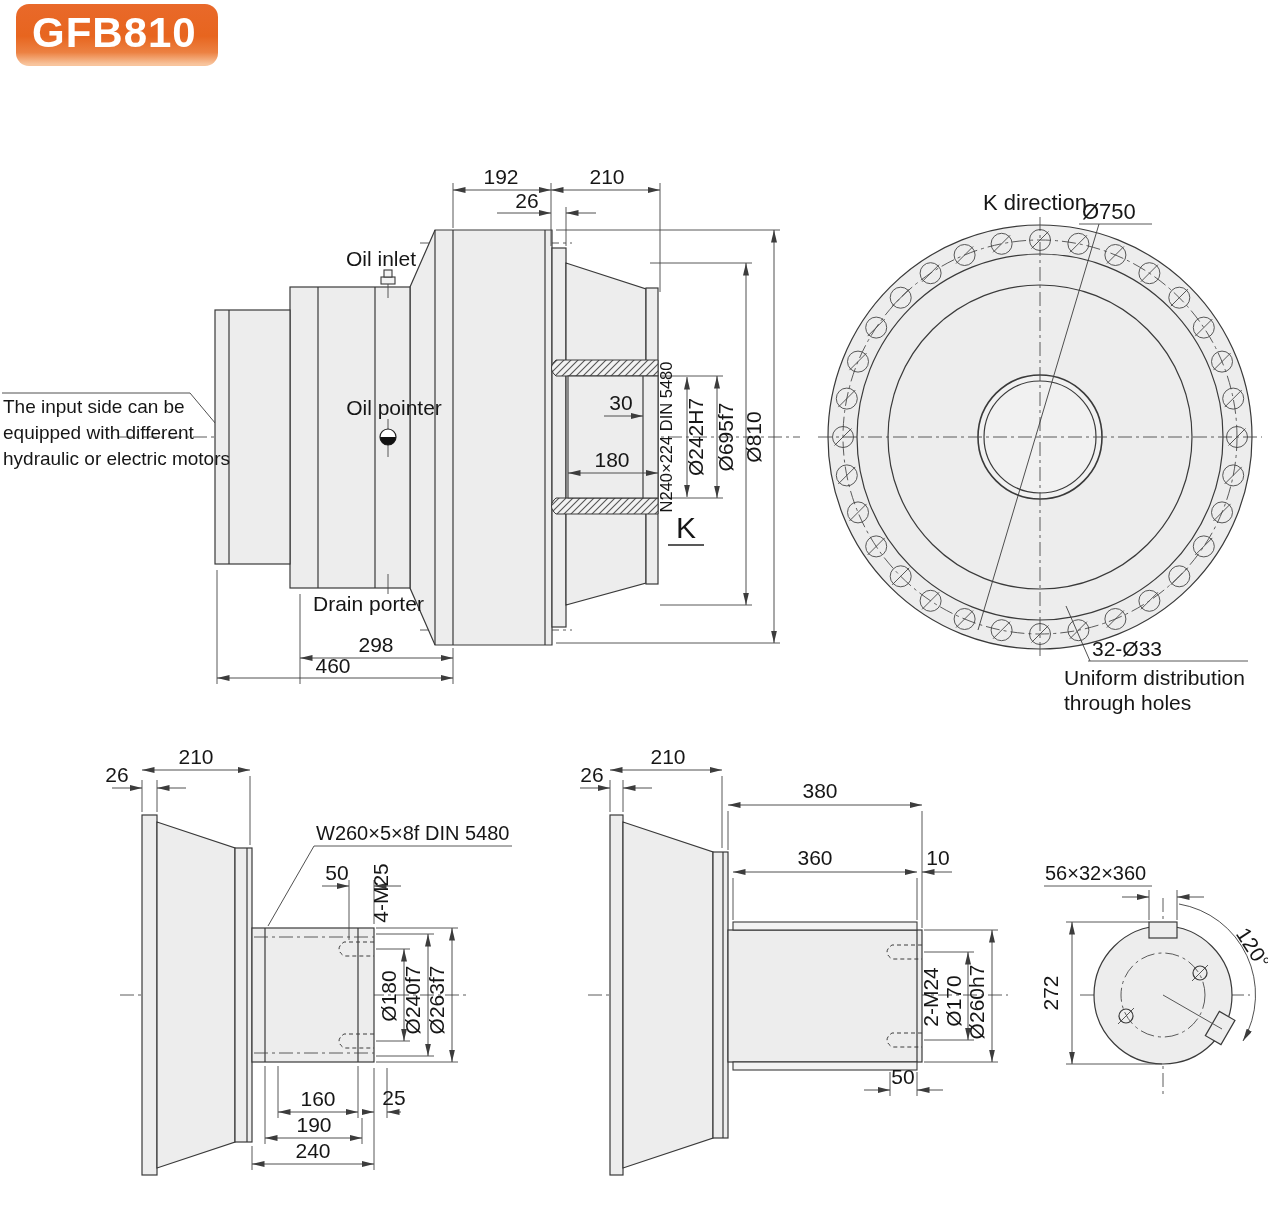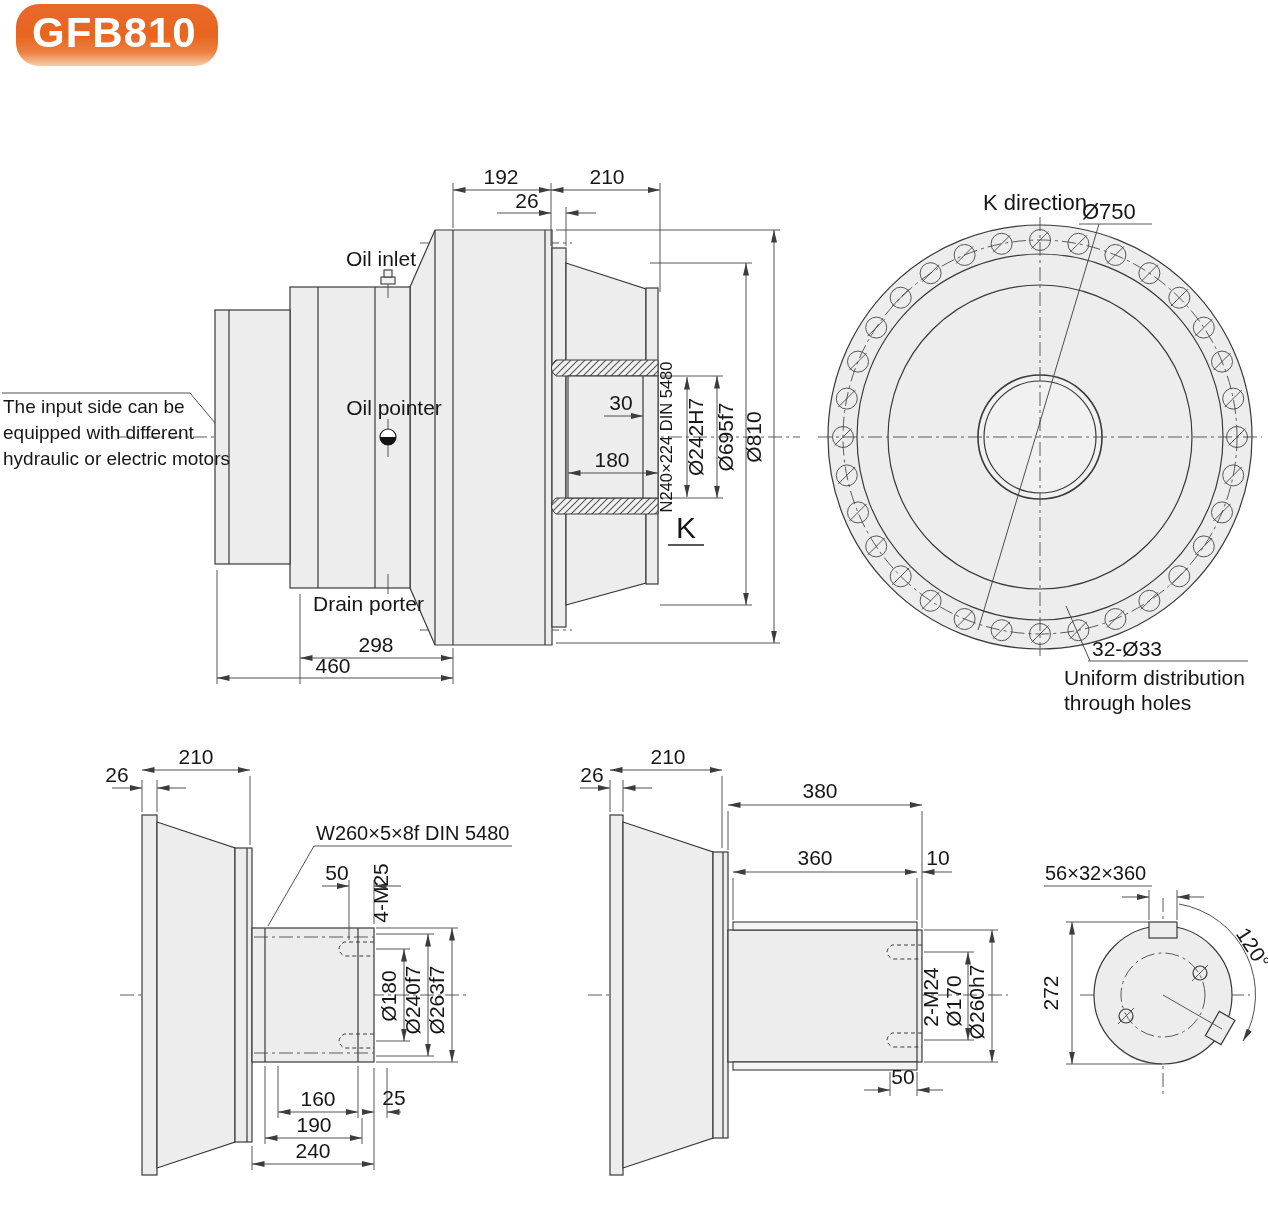--- a/index.html
+++ b/index.html
@@ -1,19 +1,19 @@
 <!DOCTYPE html>
 <html><head>
 <meta charset="utf-8">
 <style>
   html,body{margin:0;padding:0;background:#ffffff;}
   body{width:1268px;height:1205px;position:relative;font-family:"Liberation Sans",sans-serif;}
   #badge{
     position:absolute;left:16px;top:4px;width:202px;height:62px;
-    border-radius:23px;
+    border-radius:13px;
     background:linear-gradient(180deg,#e9692a 0%,#e7651f 52%,#ec8142 78%,#f8c49c 97%);
     color:#ffffff;font-weight:bold;font-size:42px;line-height:58px;
     padding-left:16px;letter-spacing:1px;box-sizing:border-box;
   }
   svg{position:absolute;left:0;top:0;}
   .fillp{fill:#ededed;stroke:#3a3a3a;stroke-width:1.2;stroke-linejoin:miter;}
   .lite{fill:#f3f3f3;stroke:#3a3a3a;stroke-width:1.1;}
   .ln{fill:none;stroke:#3a3a3a;stroke-width:1.2;}
   .thin{fill:none;stroke:#454545;stroke-width:0.9;}
   .dim{fill:none;stroke:#3c3c3c;stroke-width:0.9;}

